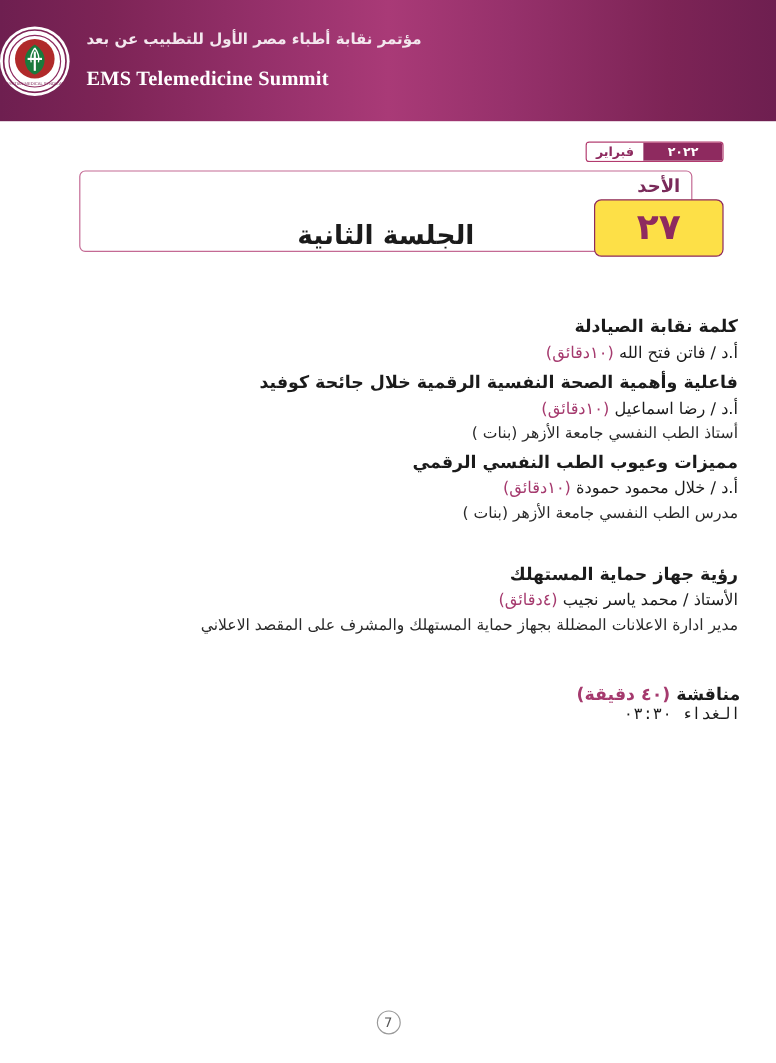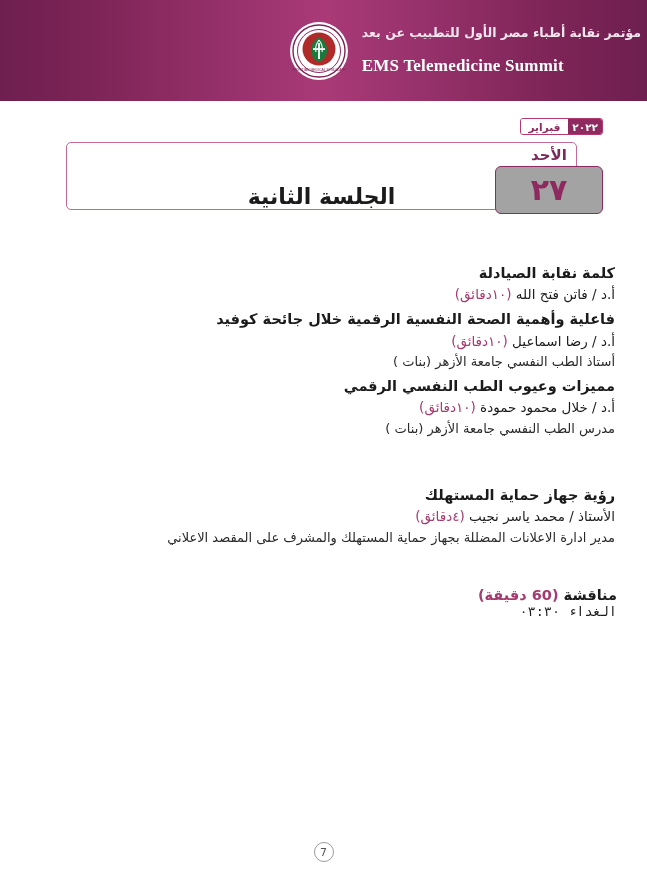--- a/index.html
+++ b/index.html
@@ -25,21 +25,21 @@
     background: linear-gradient(90deg,
       #6e1f50 0%,
       #7d2456 14%,
       #95306a 34%,
       #a93a77 50%,
       #96316b 66%,
       #7d2456 86%,
       #6e1f50 100%);
     display: flex;
     align-items: center;
-    justify-content: flex-start;
+    justify-content: flex-end;
   }
   .header-inner {
     display: flex;
     flex-direction: row-reverse;
     align-items: center;
     gap: 14px;
     margin-right: 6px;
   }
   .logo {
     width: 58px; height: 58px;
@@ -97,21 +97,21 @@
   .date-pill .month {
     background: #ffffff;
     color: #8e2a5f;
     padding: 1px 8px;
     display: flex; align-items: center;
     font-weight: 700;
   }
   .date-pill .year {
     background: #8e2a5f;
     color: #ffffff;
-    padding: 1px 4px;
+    padding: 1px 20px;
     display: flex; align-items: center;
     font-weight: 700;
   }
 
   
   .session-row {
     position: absolute;
     top: 142px;
     right: 44px;
     left: 66px;
@@ -142,21 +142,21 @@
   }
   .day-name {
     color: #7a2a5a;
     font-size: 15px;
     font-weight: 700;
     margin-bottom: 2px;
   }
   .day-number-box {
     border: 1.8px solid #8e2a5f;
     border-radius: 6px;
-    background: #a3a3a3;
+    background: #fde047;
     height: 48px;
     display: flex;
     align-items: center;
     justify-content: center;
   }
   .day-number {
     color: #8e2a5f;
     font-size: 30px;
     font-weight: 700;
     line-height: 1;
@@ -164,21 +164,21 @@
 
   
   .program {
     position: absolute;
     top: 262px;
     right: 30px;
     left: 30px;
     text-align: right;
   }
   .entry { margin-bottom: 2px; }
-  .entry.gap-top { margin-top: 44px; }
+  .entry.gap-top { margin-top: 28px; }
   .entry-title {
     color: #1b1b1b;
     font-size: 14.5px;
     font-weight: 700;
     line-height: 1.55;
     padding-right: 2px;
   }
   .entry-speaker {
     color: #1b1b1b;
     font-size: 13.5px;
@@ -305,21 +305,21 @@
       <div class="entry-title">رؤية جهاز حماية المستهلك</div>
       <div class="entry-speaker">
         <span>الأستاذ / محمد ياسر نجيب</span>
         <span class="dur">(٤دقائق)</span>
       </div>
       <div class="entry-affil">مدير ادارة الاعلانات المضللة بجهاز حماية المستهلك والمشرف على المقصد الاعلاني</div>
     </div>
 
     <div class="discussion">
       <span>مناقشة</span>
-      <span class="dur">(60 دقيقة)</span>
+      <span class="dur">(٤٠ دقيقة)</span>
     </div>
 
     <div class="lunch">
       <span>الغداء</span>
       <span class="time">٠٣:٣٠</span>
     </div>
 
   </div>
 
   <div class="page-number">

